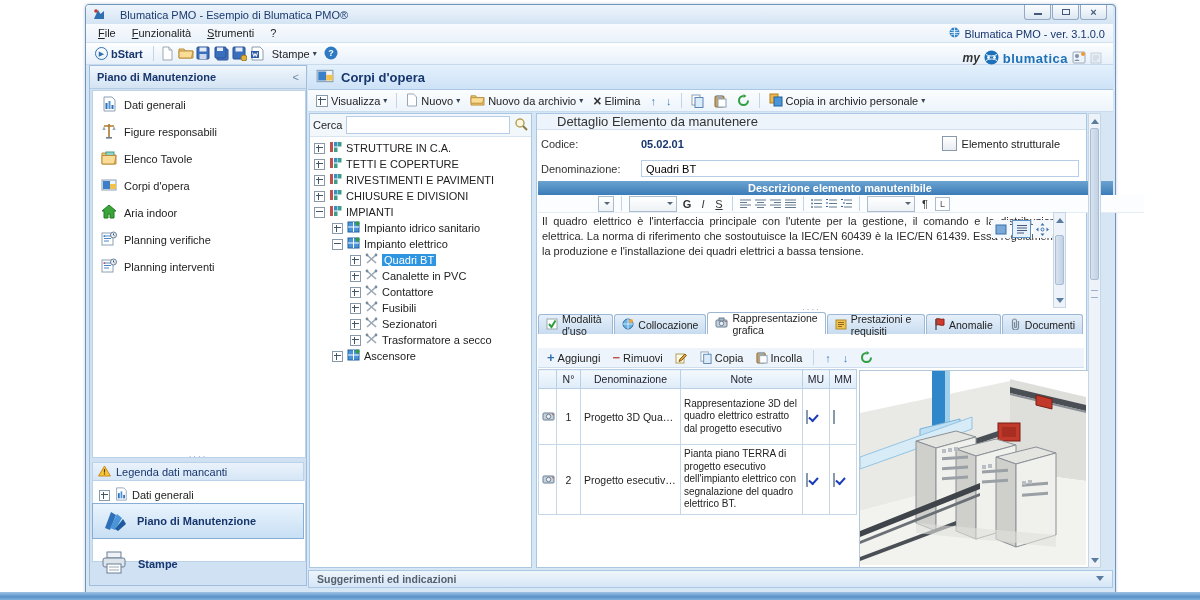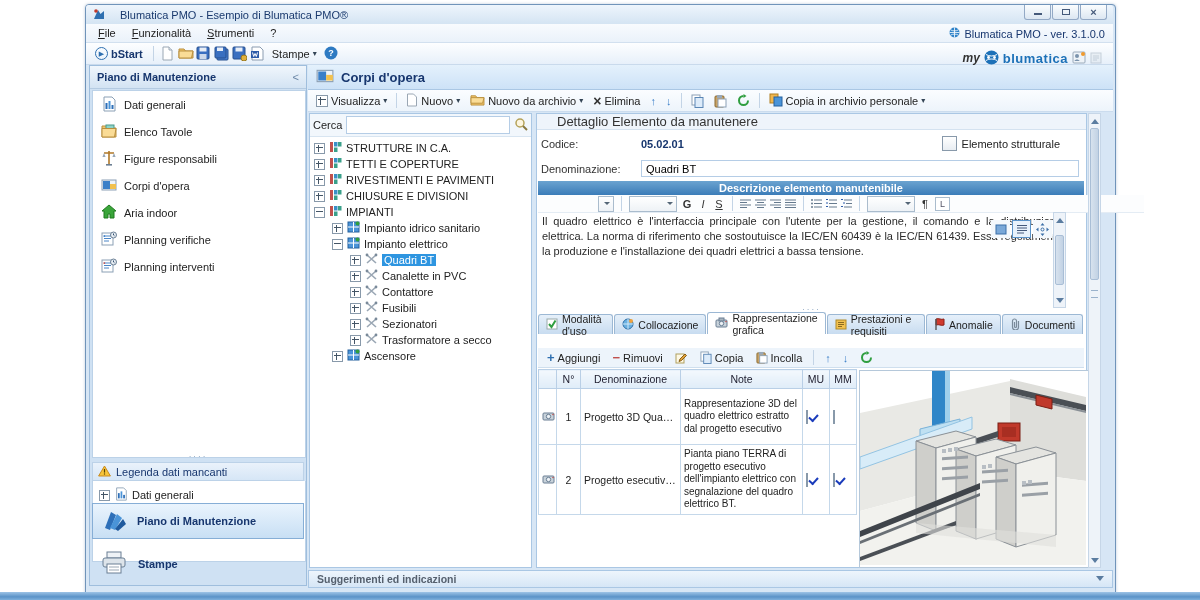--- a/index.html
+++ b/index.html
@@ -69,21 +69,21 @@
   .exp{width:9px;height:9px;border:1px solid #89a;background:#fff;position:relative;flex:none;}
   .exp::before{content:"";position:absolute;left:1px;right:1px;top:3px;height:1px;background:#456;}
   .exp.plus::after{content:"";position:absolute;top:1px;bottom:1px;left:3px;width:1px;background:#456;}
   .sel{background:#2e95e0;color:#fff;padding:0 2px;}
 
   
   #detail{left:536px;top:113px;width:551px;height:455px;background:#fff;border:1px solid #aac7e4;box-sizing:border-box;}
   .fieldlabel{color:#333;}
   .inputbox{border:1px solid #b5cde6;height:17px;background:#fff;font:11px "Liberation Sans",sans-serif;padding:0 4px;box-sizing:border-box;}
   .bluebar{background:linear-gradient(#6ba3d0,#3b7cb8);color:#fff;font-weight:bold;text-align:center;
-           font-size:11px;display:flex;align-items:center;justify-content:center;}
+           font-size:11px;display:flex;align-items:center;justify-content:center;padding-left:29px;}
   .combo{width:46px;height:14px;border:1px solid #aabccd;background:linear-gradient(#fff,#eef2f6);position:relative;}
   .combo::after{content:"";position:absolute;right:3px;top:5px;border:3px solid transparent;border-top-color:#567;}
   .fmt{font-size:11px;color:#333;width:12px;text-align:center;}
   .mini-ic{display:inline-block;}
   .desc-text{font-size:11px;line-height:1.38;color:#2b2b2b;text-align:justify;}
   .overlay-btn{width:17px;height:16px;display:flex;align-items:center;justify-content:center;background:#f4f8fc;border:1px solid transparent;}
   .overlay-btn.on{border-color:#5b93c8;background:#e8f2fb;}
 
   
   .sbar{background:#eef3f9;border:1px solid #c6d6e7;box-sizing:border-box;}
@@ -229,34 +229,34 @@
       <div class="side-item">
         <span><svg width="16" height="16" viewBox="0 0 16 16">
               <path d="M3 1h8l3 3v11H3z" fill="#fff" stroke="#8ba0b5"></path>
               <rect x="4.5" y="7" width="2" height="6" fill="#2d6fb8"></rect>
               <rect x="7.5" y="5" width="2" height="8" fill="#4a94d8"></rect>
               <rect x="10.5" y="9" width="2" height="4" fill="#2d6fb8"></rect>
             </svg></span>
         <span>Dati generali</span>
       </div>
       <div class="side-item">
+        <span><svg width="16" height="16" viewBox="0 0 16 16">
+              <path d="M8 1v13M3 3h10" stroke="#b07828" stroke-width="1.6"></path>
+              <path d="M3 3l-1.6 4h3.2zM13 3l-1.6 4h3.2z" fill="#98a8b8"></path>
+              <rect x="5" y="14" width="6" height="1.6" fill="#6c7f92"></rect>
+            </svg></span>
+        <span>Figure responsabili</span>
+      </div>
+      <div class="side-item">
         <span><svg width="16" height="14" viewBox="0 0 16 14">
               <path d="M1 2h5l1.5 2H15v9H1z" fill="#f4c76b" stroke="#b98f3e"></path>
               <rect x="5" y="1" width="8" height="6" fill="#8fd4c8" stroke="#4a9a8c"></rect>
               <path d="M1 4.5h14l-1.5 8.5H1z" fill="#fadc96" stroke="#b98f3e"></path>
             </svg></span>
         <span>Elenco Tavole</span>
-      </div>
-      <div class="side-item">
-        <span><svg width="16" height="16" viewBox="0 0 16 16">
-              <path d="M8 1v13M3 3h10" stroke="#b07828" stroke-width="1.6"></path>
-              <path d="M3 3l-1.6 4h3.2zM13 3l-1.6 4h3.2z" fill="#98a8b8"></path>
-              <rect x="5" y="14" width="6" height="1.6" fill="#6c7f92"></rect>
-            </svg></span>
-        <span>Figure responsabili</span>
       </div>
       <div class="side-item">
         <span><svg width="16" height="14" viewBox="0 0 16 14">
               <rect x="1" y="2" width="14" height="10" fill="#eef4fa" stroke="#8ba0b5"></rect>
               <rect x="2" y="3" width="7" height="8" fill="#3a7fc8"></rect>
               <rect x="9" y="6" width="6" height="5" fill="#f2c14e"></rect>
             </svg></span>
         <span>Corpi d'opera</span>
       </div>
       <div class="side-item">

